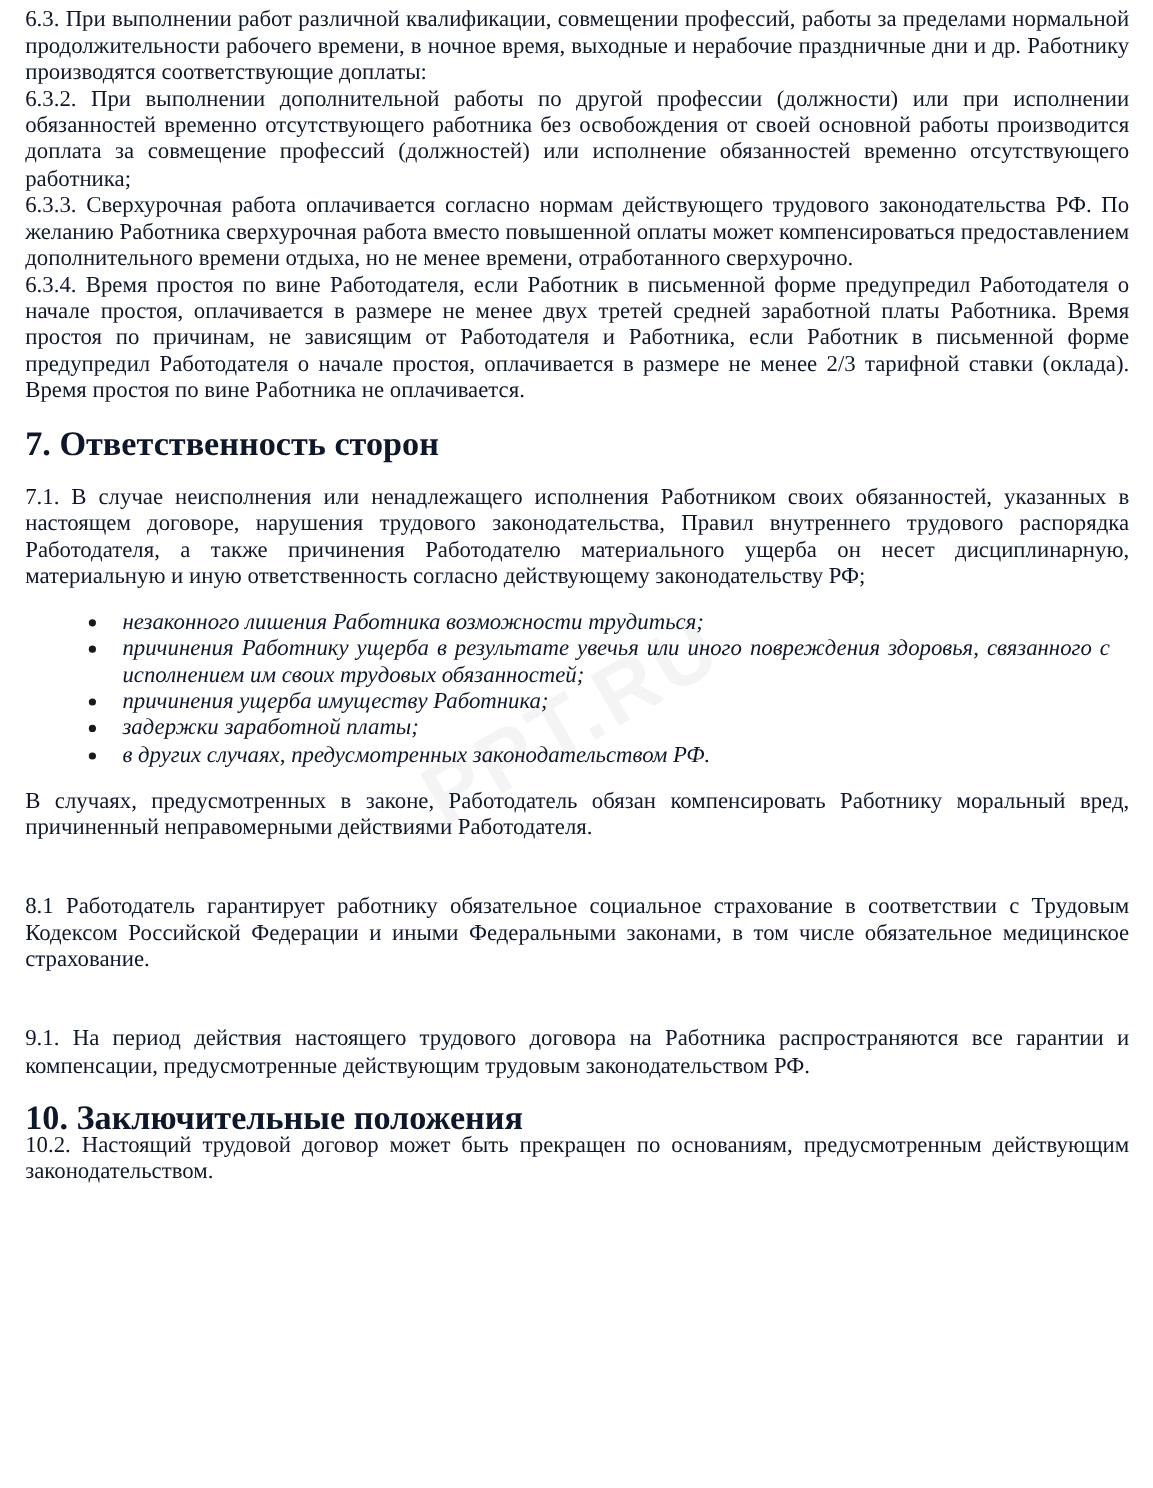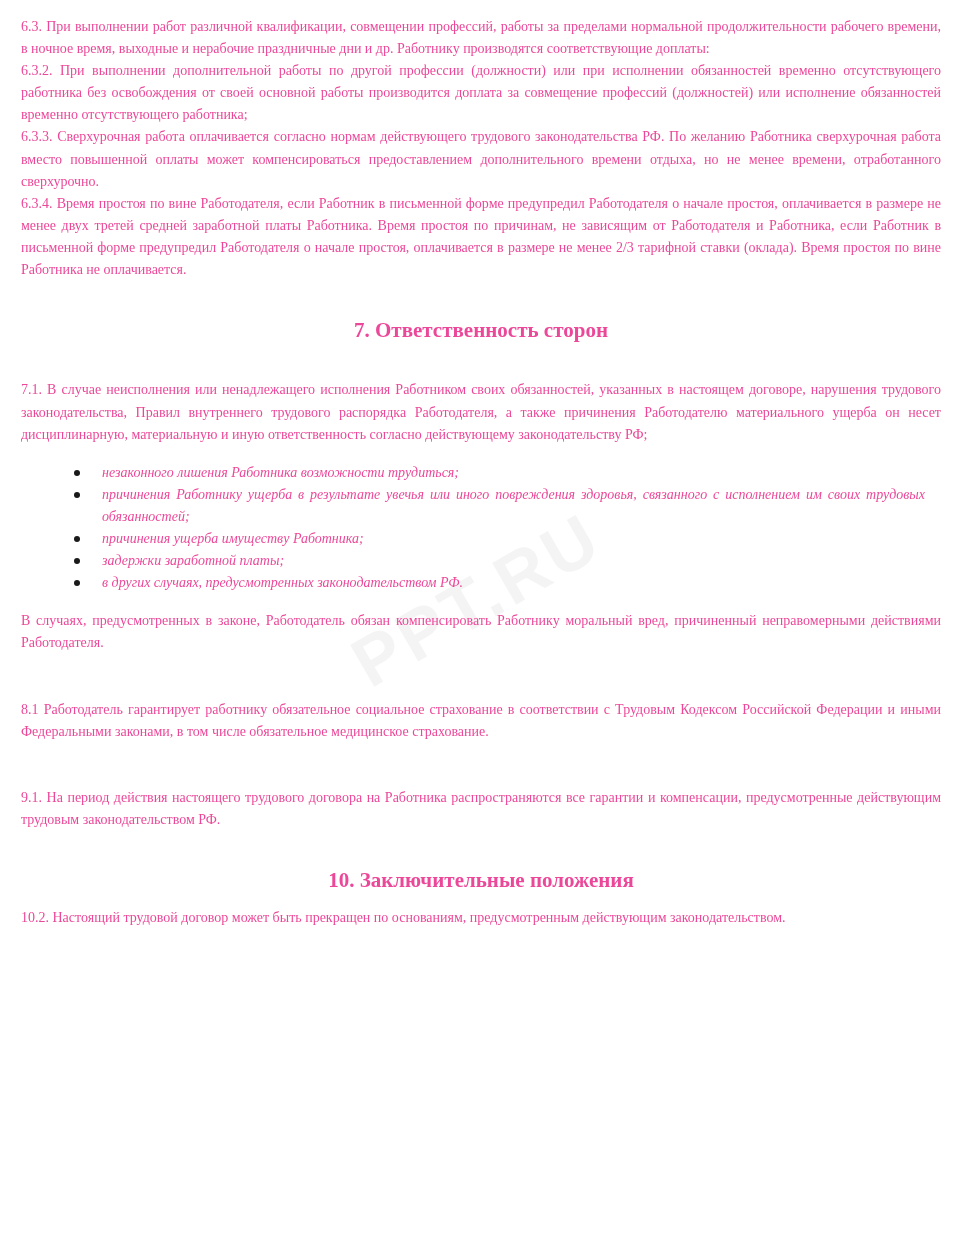--- a/index.html
+++ b/index.html
@@ -1,24 +1,24 @@
 <!DOCTYPE html>
 <html><head>
 <meta charset="utf-8">
 <style>
   html, body { margin: 0; padding: 0; background: #ffffff; }
   body { width: 961px; height: 1240px; overflow: hidden; position: relative; }
   .page {
-    position: absolute; left: 21px; top: 16px; width: 920px;
+    position: absolute; left: 21px; top: 6px; width: 920px;
     font-family: "Liberation Serif", "DejaVu Serif", serif;
-    font-size: 14px; line-height: 22.1px; color: #ec4899;
+    font-size: 19px; line-height: 22.1px; color: #0f172a;
     text-align: justify;
   }
   .p { margin: 0; }
-  .h { text-align: center; font-weight: bold; margin: 16px; }
+  .h { text-align: left; font-weight: bold; margin: 0; }
   .gap { height: 22.1px; }
   ul.bullets { list-style: none; margin: 16px; padding: 0 0 0 65px; font-style: italic; }
   ul.bullets li { position: relative; margin: 0; }
   ul.bullets li .dot {
     position: absolute; left: -28px; top: 8px; width: 6px; height: 6px;
     border-radius: 50%; background: #1a1a1a;
   }
   .watermark {
     position: absolute; left: 340px; top: 560px;
     font-family: "Liberation Sans", sans-serif; font-weight: bold;

